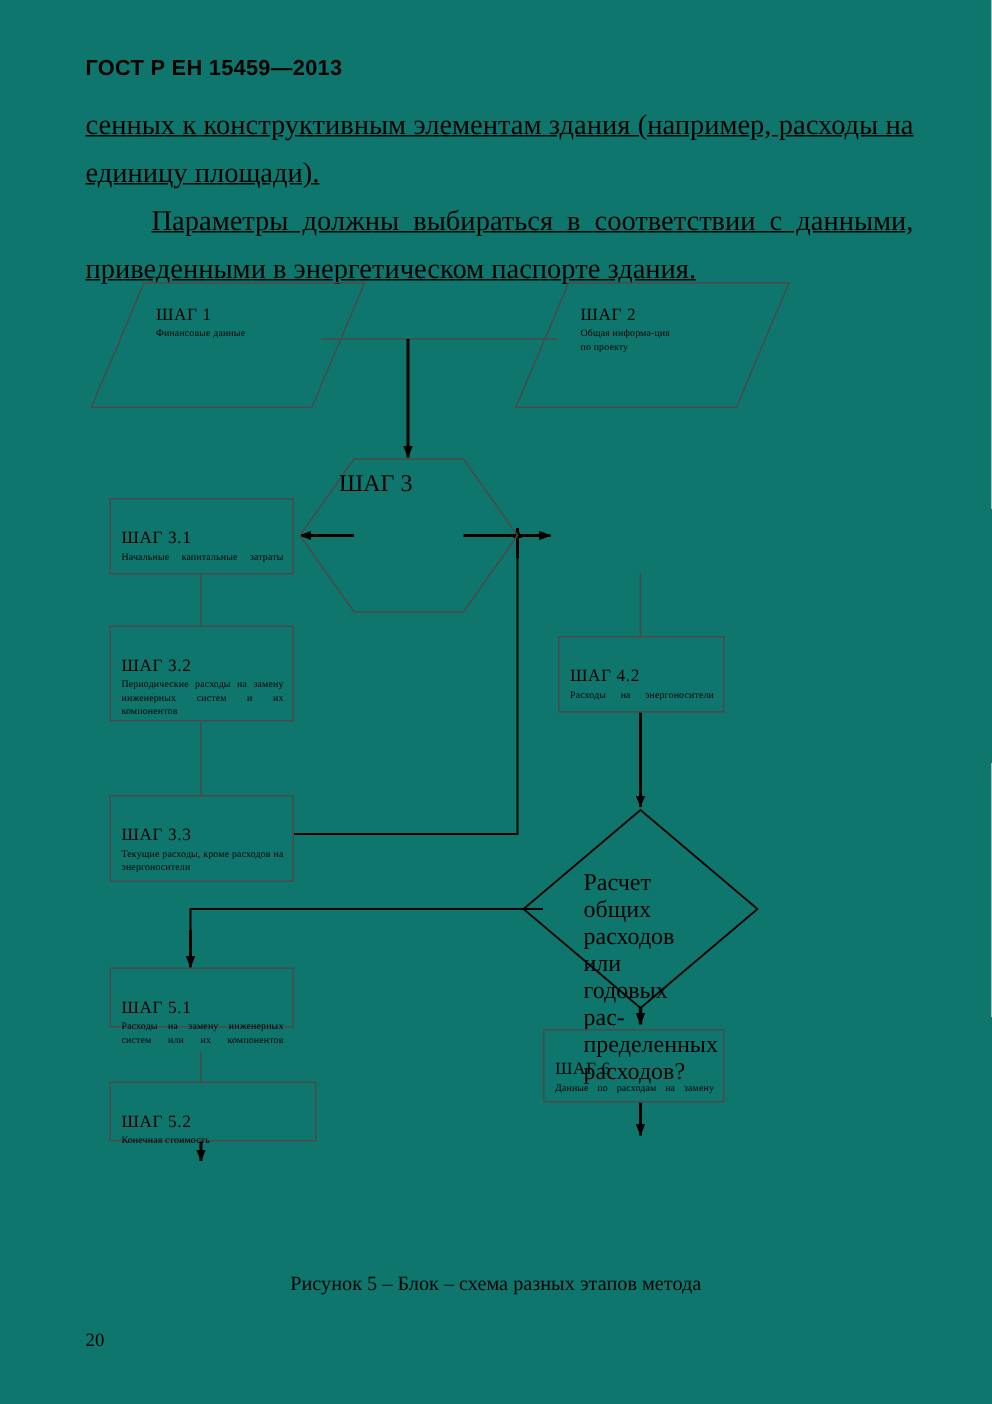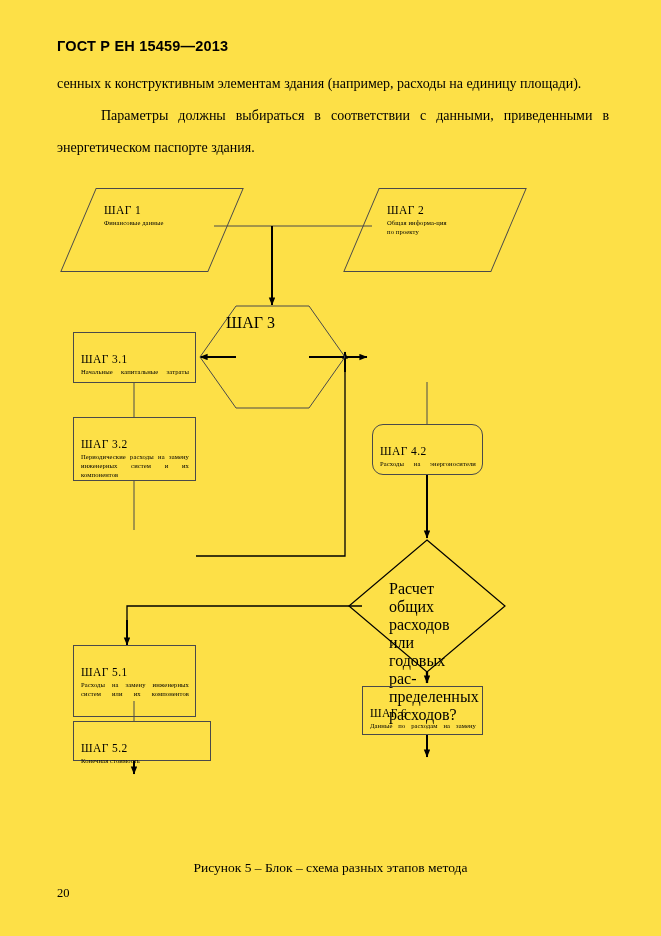--- a/index.html
+++ b/index.html
@@ -8,43 +8,44 @@
     background: #ffffff;
   }
   body {
     font-family: "Liberation Serif", serif;
     color: #000000;
   }
   .page {
     position: relative;
     width: 661px;
     height: 936px;
-    background: #fde047;
+    background: #0f766e;
     overflow: hidden;
   }
 
   
   .doc-header {
     position: absolute;
     left: 57px;
     top: 38px;
     font-family: "Liberation Sans", sans-serif;
     font-weight: bold;
     font-size: 14.5px;
     letter-spacing: 0.2px;
     white-space: nowrap;
   }
   .body-text {
     position: absolute;
     left: 57px;
     top: 68px;
     width: 552px;
-    font-size: 14px;
+    font-size: 19px;
     line-height: 32px;
     text-align: justify;
+    text-decoration: underline;
   }
   .body-text p {
     margin: 0;
   }
   .body-text p.indent {
     text-indent: 44px;
   }
 
   
   .chart {
@@ -141,21 +142,20 @@
   .dia-wrap .desc::after { content: ""; display: inline-block; width: 100%; }
 
   
   .caption {
     position: absolute;
     left: 0;
     top: 848px;
     width: 661px;
     text-align: center;
     font-size: 13.5px;
-    margin-top: 12px;
   }
   .folio {
     position: absolute;
     left: 57px;
     top: 886px;
     font-size: 12.5px;
   }
 </style>
 </head>
 <body>
@@ -244,36 +244,42 @@
       </div>
     </div>
 
     <div class="node rect" style="left:73px; top:417px; width:123px; height:64px;">
       <div class="inner">
         <div class="title">ШАГ 3.2</div>
         <div class="desc just">Периодические расходы на замену инженерных систем и их компонентов</div>
       </div>
     </div>
 
-
-
-    <div class="node rect" style="left:372px; top:424px; width:111px; height:51px;border-radius:11px;">
+    <div class="node rect" style="left:73px; top:530px; width:123px; height:58px;">
+      <div class="inner">
+        <div class="title">ШАГ 3.3</div>
+        <div class="desc just">Текущие расходы, кроме расходов на энергоносители</div>
+      </div>
+    </div>
+
+
+    <div class="node rect" style="left:372px; top:424px; width:111px; height:51px;">
       <div class="inner">
         <div class="title">ШАГ 4.2</div>
         <div class="desc just">Расходы на энергоносители</div>
       </div>
     </div>
 
     <div class="dia-wrap" style="left:349px; top:540px; width:156px; height:132px;">
       <div class="inner">
         <div class="desc">Расчет общих расходов или годовых рас-пределенных расходов?</div>
       </div>
     </div>
 
-    <div class="node rect" style="left:73px; top:645px; width:123px; height:72px;">
+    <div class="node rect" style="left:73px; top:645px; width:123px; height:40px;">
       <div class="inner">
         <div class="title">ШАГ 5.1</div>
         <div class="desc just">Расходы на замену инженерных систем или их компонентов</div>
       </div>
     </div>
 
     <div class="node rect" style="left:73px; top:721px; width:138px; height:40px;">
       <div class="inner">
         <div class="title">ШАГ 5.2</div>
         <div class="desc">Конечная стоимость</div>

